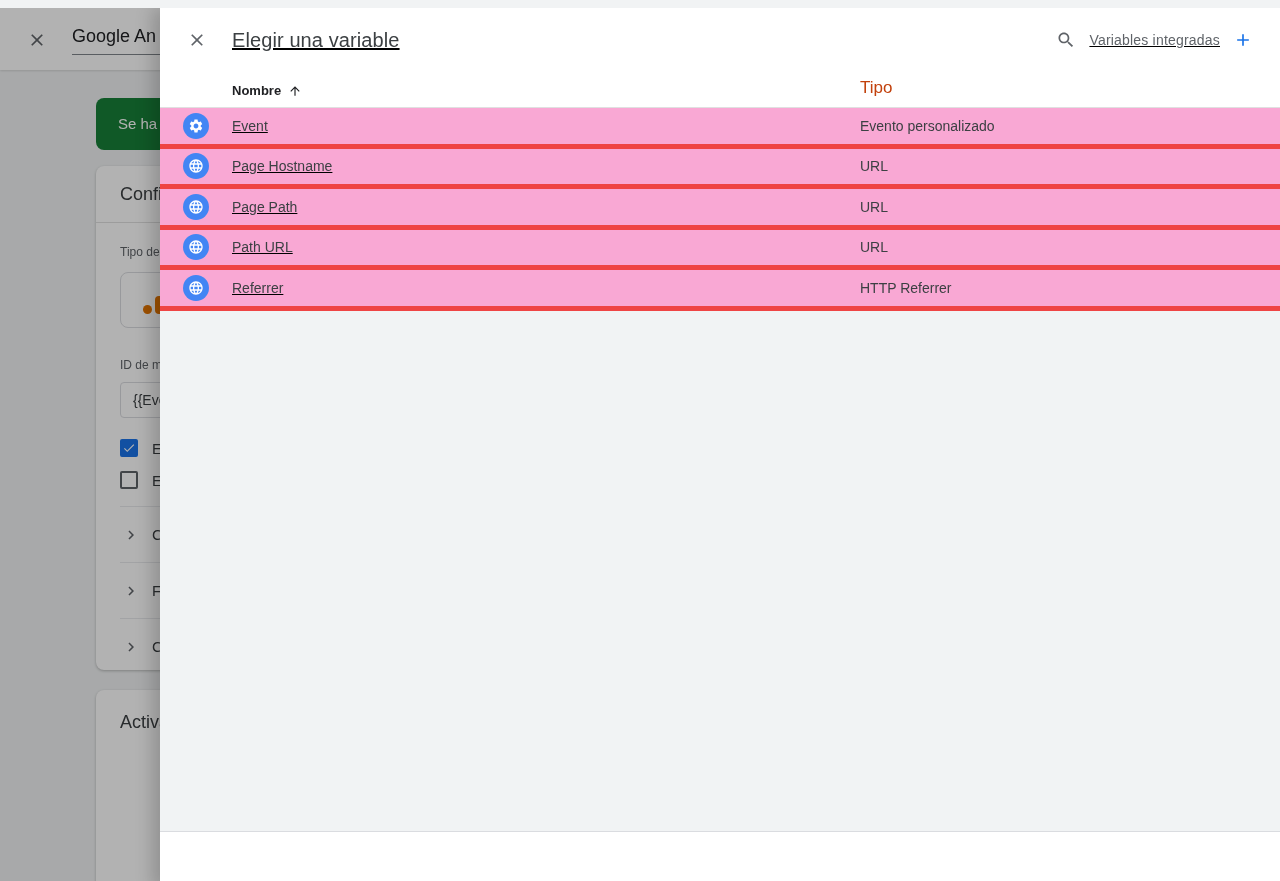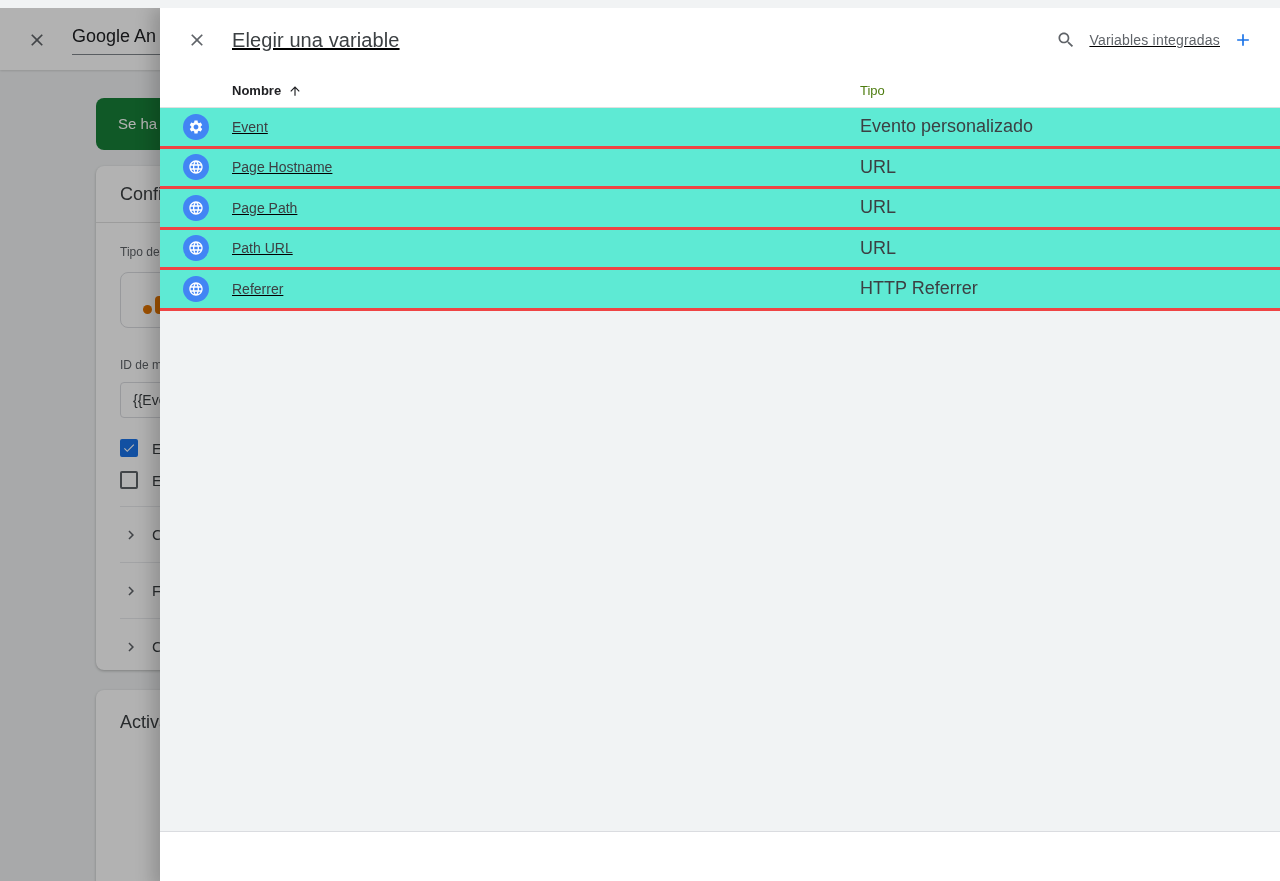--- a/index.html
+++ b/index.html
@@ -60,30 +60,30 @@
   .panel-title { margin-left:25px; font-size:20px; color:#3c4043; letter-spacing:.1px; }
   .header-right { margin-left:auto; display:flex; align-items:center; gap:13px; }
   .builtin-btn { border:none; background:none; font-family:"Liberation Sans", sans-serif;
                  font-size:14px; color:#5f6368; letter-spacing:.2px; cursor:pointer; padding:6px 0; }
   .plus-btn { color:#1a73e8; }
 
   .thead { height:36px; flex:0 0 auto; position:relative; border-bottom:1px solid #e0e0e0; }
   .th-name { position:absolute; left:72px; bottom:9px; display:flex; align-items:center;
              font-size:13px; font-weight:700; color:#202124; cursor:pointer;justify-content:space-between; }
   .th-name .sort { width:14px; height:14px; margin-left:7px; color:#202124; }
-  .th-type { position:absolute; left:700px; bottom:9px; font-size:13px; color:#4d7c0f; cursor:pointer; }
+  .th-type { position:absolute; left:700px; bottom:9px; font-size:17px; color:#c2410c; cursor:pointer; }
 
   .vrows { flex:0 0 auto; }
-  .vrow { height:40.5px; border-bottom:3px solid #ef4444; position:relative;
-          display:flex; align-items:center; padding-left:23px; cursor:pointer; background:#5eead4; }
+  .vrow { height:40.5px; border-bottom:5px solid #ef4444; position:relative;
+          display:flex; align-items:center; padding-left:23px; cursor:pointer; background:#f9a8d4; }
   .vicon { width:26px; height:26px; border-radius:50%; background:#4285f4; color:#ffffff;
            display:flex; align-items:center; justify-content:center; flex:0 0 auto; }
   .vicon svg { width:16px; height:16px; display:block; }
   .vname { margin-left:23px; font-size:14px; color:#3c4043; }
-  .vtype { position:absolute; left:700px; font-size:18px; color:#3c4043; }
+  .vtype { position:absolute; left:700px; font-size:14px; color:#3c4043; }
 
   .empty-area { flex:1 1 auto; background:#f1f3f4; }
   .panel-footer { height:58px; flex:0 0 auto; background:#ffffff; border-top:1px solid #dadce0; }
 </style>
 </head>
 <body>
 
 <div class="stage">
 
   <div class="bg">

